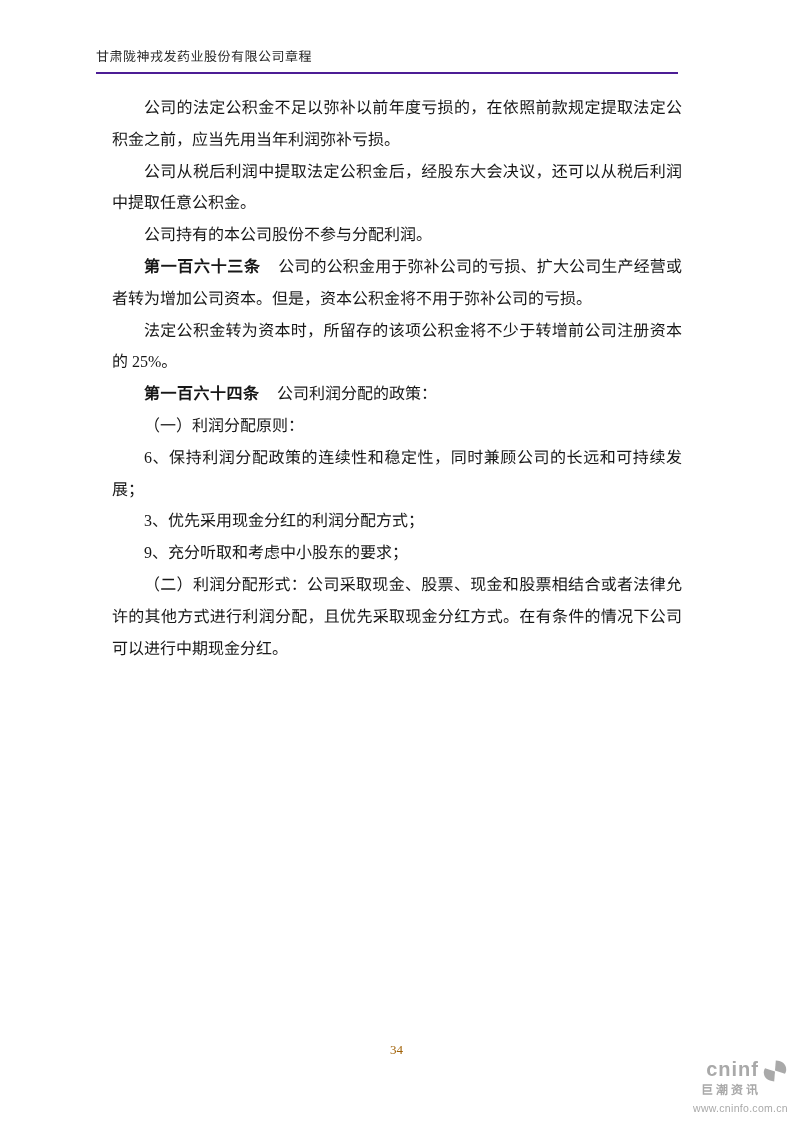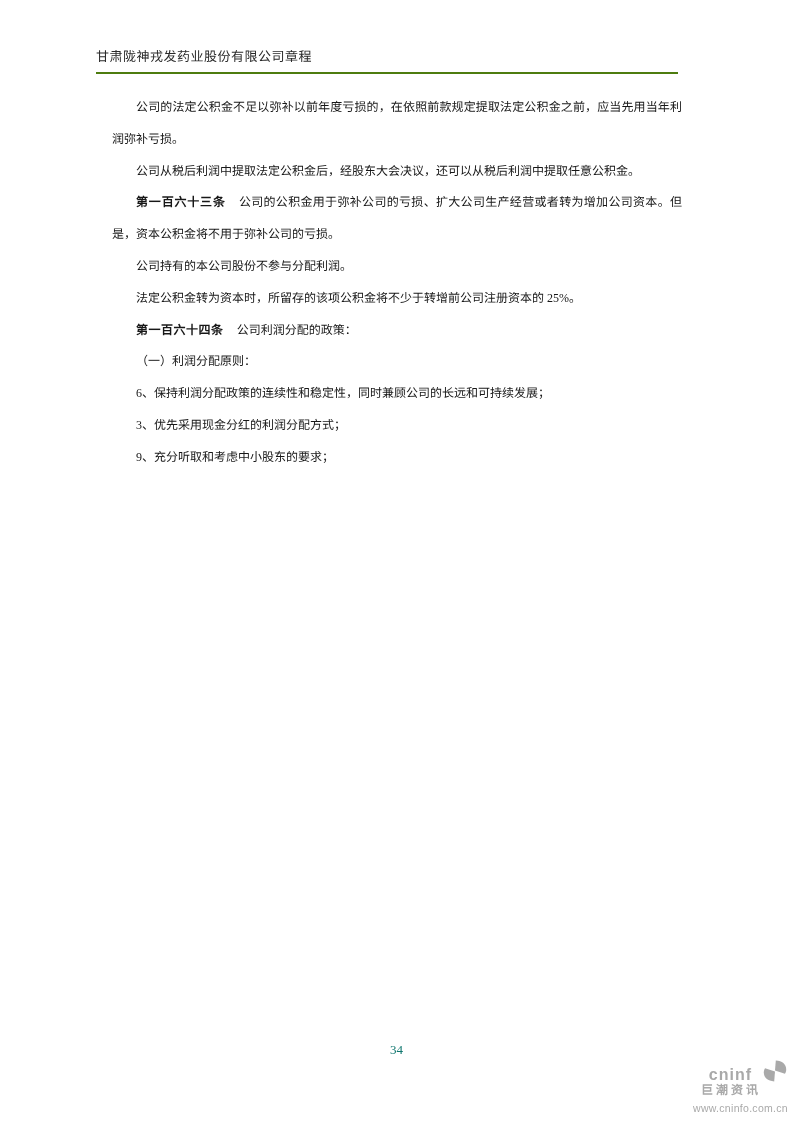--- a/index.html
+++ b/index.html
@@ -9,86 +9,87 @@
     background:#ffffff;
     overflow:hidden;
     font-family:"Liberation Serif","DejaVu Serif",serif;
     color:#1c1c1c;
   }
   .page-header {
     position:absolute;
     left:96px; top:46px;
     width:582px;
     padding-bottom:7px;
-    border-bottom:2px solid #4d7c0f;
+    border-bottom:2px solid #4c1d95;
     font-size:13px;
     letter-spacing:0.5px;
     color:#2a2a2a;
   }
   .doc-body {
     position:absolute;
     left:112px; top:92px;
     width:570px;
-    font-size:12px;
+    font-size:16px;
     line-height:31.8px;
     text-align:justify;
     text-justify:inter-ideograph;
     color:#171717;
   }
   .para { margin:0; text-indent:2em; }
   .para b { font-weight:700; margin-right:1.1em; letter-spacing:0.5px; }
   .para b:empty { margin-right:0; letter-spacing:0; }
   .page-number {
     position:absolute;
     left:0; bottom:64px;
     width:100%;
     text-align:center;
     font-size:13px;
-    color:#0f766e;
+    color:#a16207;
   }
   .logo {
     position:absolute;
     right:5px; bottom:8px;
     text-align:right;
     color:#a9a9a9;
     font-family:"Liberation Sans","DejaVu Sans",sans-serif;
     line-height:1.05;
   }
   .logo-top {
-    display:flex; justify-content:flex-end; align-items:flex-end;
-    gap:10px;
-    font-weight:bold; font-size:16px; letter-spacing:1px;
+    display:flex; justify-content:flex-end; align-items:flex-start;
+    gap:3px;
+    font-weight:bold; font-size:20px; letter-spacing:1px;
   }
   .logo-swirl { display:block; }
   .logo-sub {
     font-weight:bold; font-size:12px; letter-spacing:3px;
     margin:1px 27px 0 0;
   }
   .logo-url { font-size:10.5px; letter-spacing:0.3px; margin-top:6px; }
 </style>
 </head>
 <body>
 
 <div class="page">
 
   <div class="page-header">
     <span>甘肃陇神戎发药业股份有限公司章程</span>
   </div>
 
   <div class="doc-body">
     <p class="para"><b></b><span>公司的法定公积金不足以弥补以前年度亏损的，在依照前款规定提取法定公积金之前，应当先用当年利润弥补亏损。</span></p>
     <p class="para"><b></b><span>公司从税后利润中提取法定公积金后，经股东大会决议，还可以从税后利润中提取任意公积金。</span></p>
+    <p class="para"><b></b><span>公司持有的本公司股份不参与分配利润。</span></p>
     <p class="para"><b>第一百六十三条</b><span>公司的公积金用于弥补公司的亏损、扩大公司生产经营或者转为增加公司资本。但是，资本公积金将不用于弥补公司的亏损。</span></p>
-    <p class="para"><b></b><span>公司持有的本公司股份不参与分配利润。</span></p>
     <p class="para"><b></b><span>法定公积金转为资本时，所留存的该项公积金将不少于转增前公司注册资本的 25%。</span></p>
     <p class="para"><b>第一百六十四条</b><span>公司利润分配的政策：</span></p>
     <p class="para"><b></b><span>（一）利润分配原则：</span></p>
     <p class="para"><b></b><span>6、保持利润分配政策的连续性和稳定性，同时兼顾公司的长远和可持续发展；</span></p>
     <p class="para"><b></b><span>3、优先采用现金分红的利润分配方式；</span></p>
     <p class="para"><b></b><span>9、充分听取和考虑中小股东的要求；</span></p>
+    <p class="para"><b></b><span>（二）利润分配形式：公司采取现金、股票、现金和股票相结合或者法律允许的其他方式进行利润分配，且优先采取现金分红方式。在有条件的情况下公司可以进行中期现金分红。</span></p>
   </div>
 
   <div class="page-number">34</div>
 
   <div class="logo">
     <div class="logo-top">
       <span>cninf</span>
       <svg class="logo-swirl" width="26" height="24" viewBox="0 0 32 30" aria-hidden="true">
         <path d="M17 2 c8 0 13 5 13 11 0 2 -0.5 3.7 -1.6 5.3 L16 14.4 Z" fill="#a9a9a9"></path>
         <path d="M15 28 c-8 0 -13 -5 -13 -11 0 -2 0.5 -3.7 1.6 -5.3 L16 15.6 Z" fill="#a9a9a9"></path>

